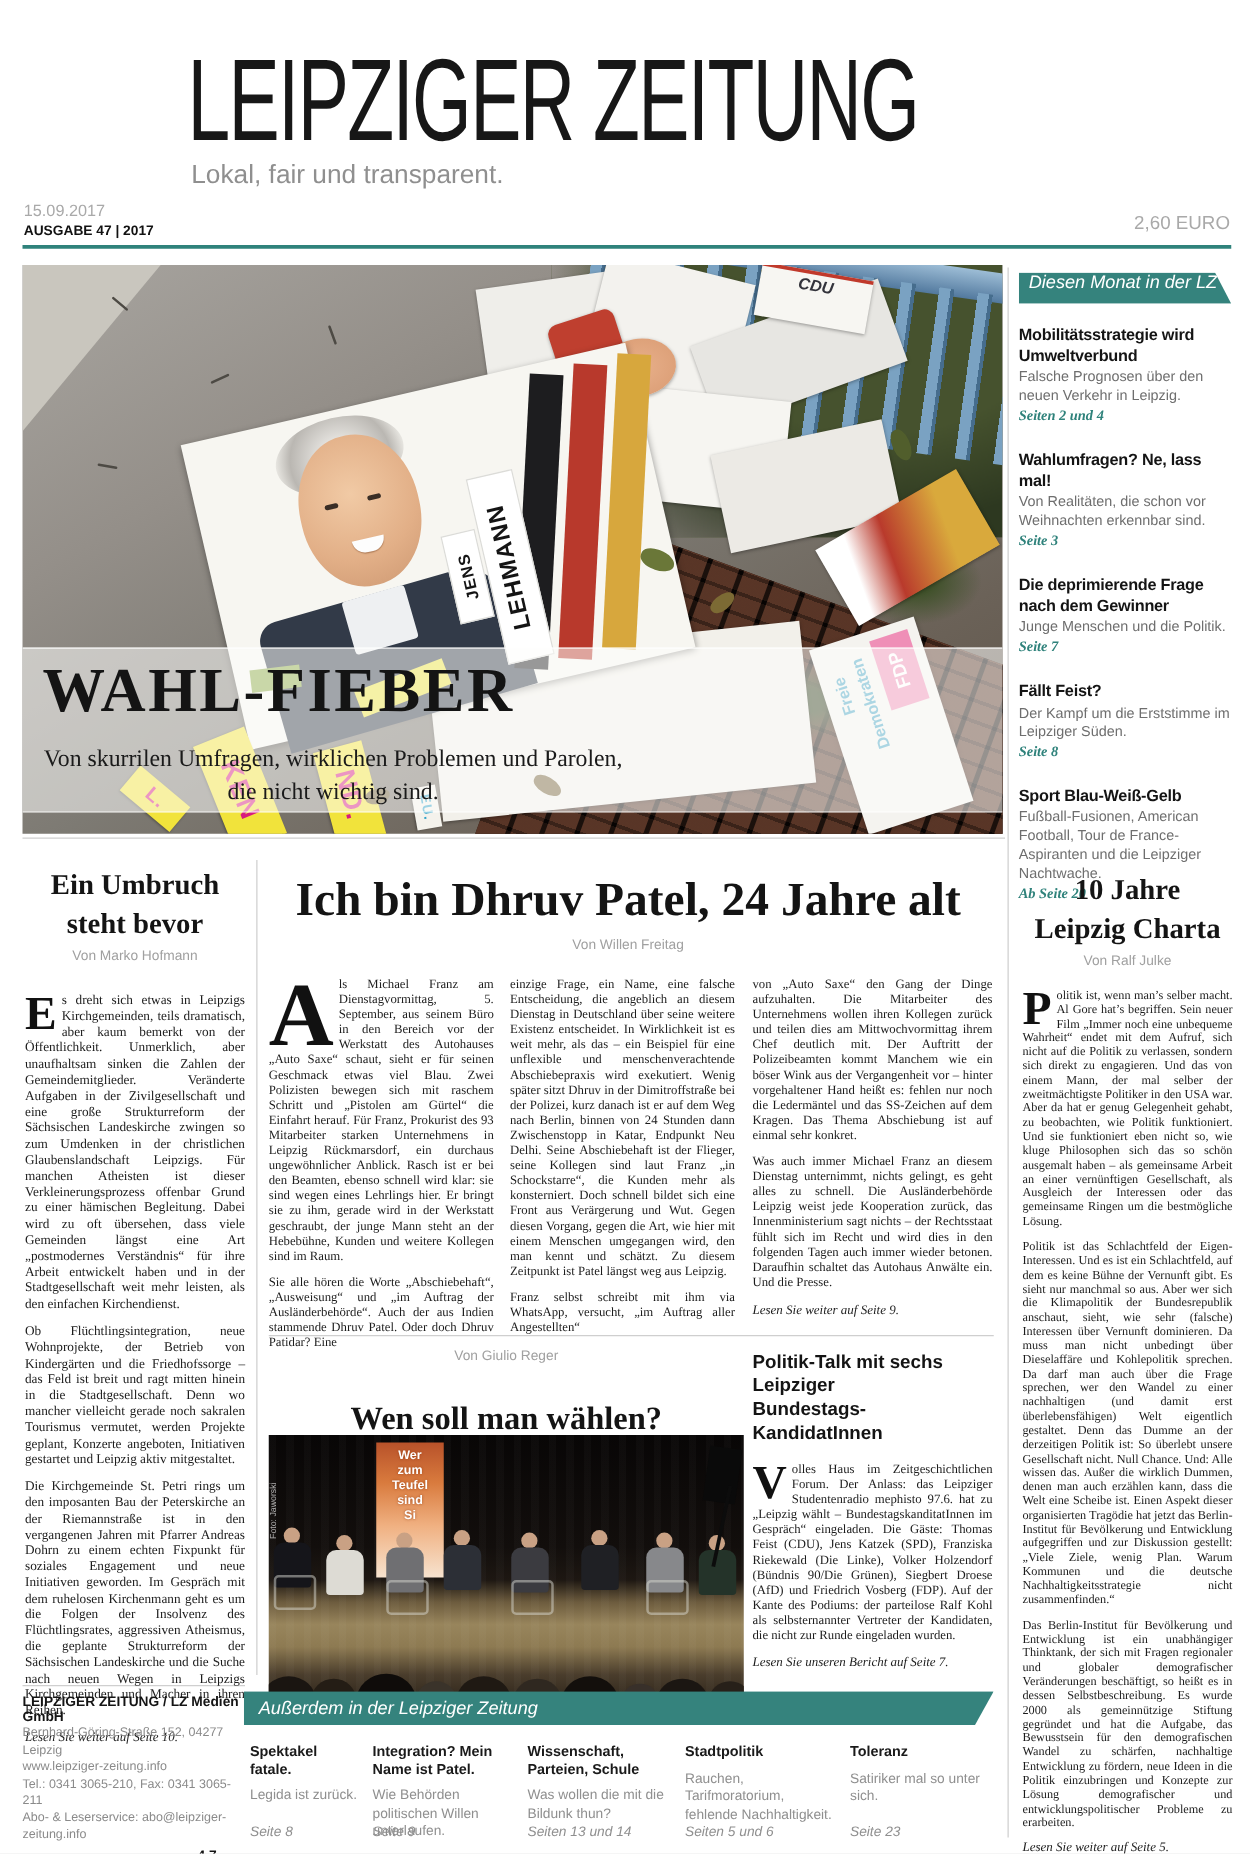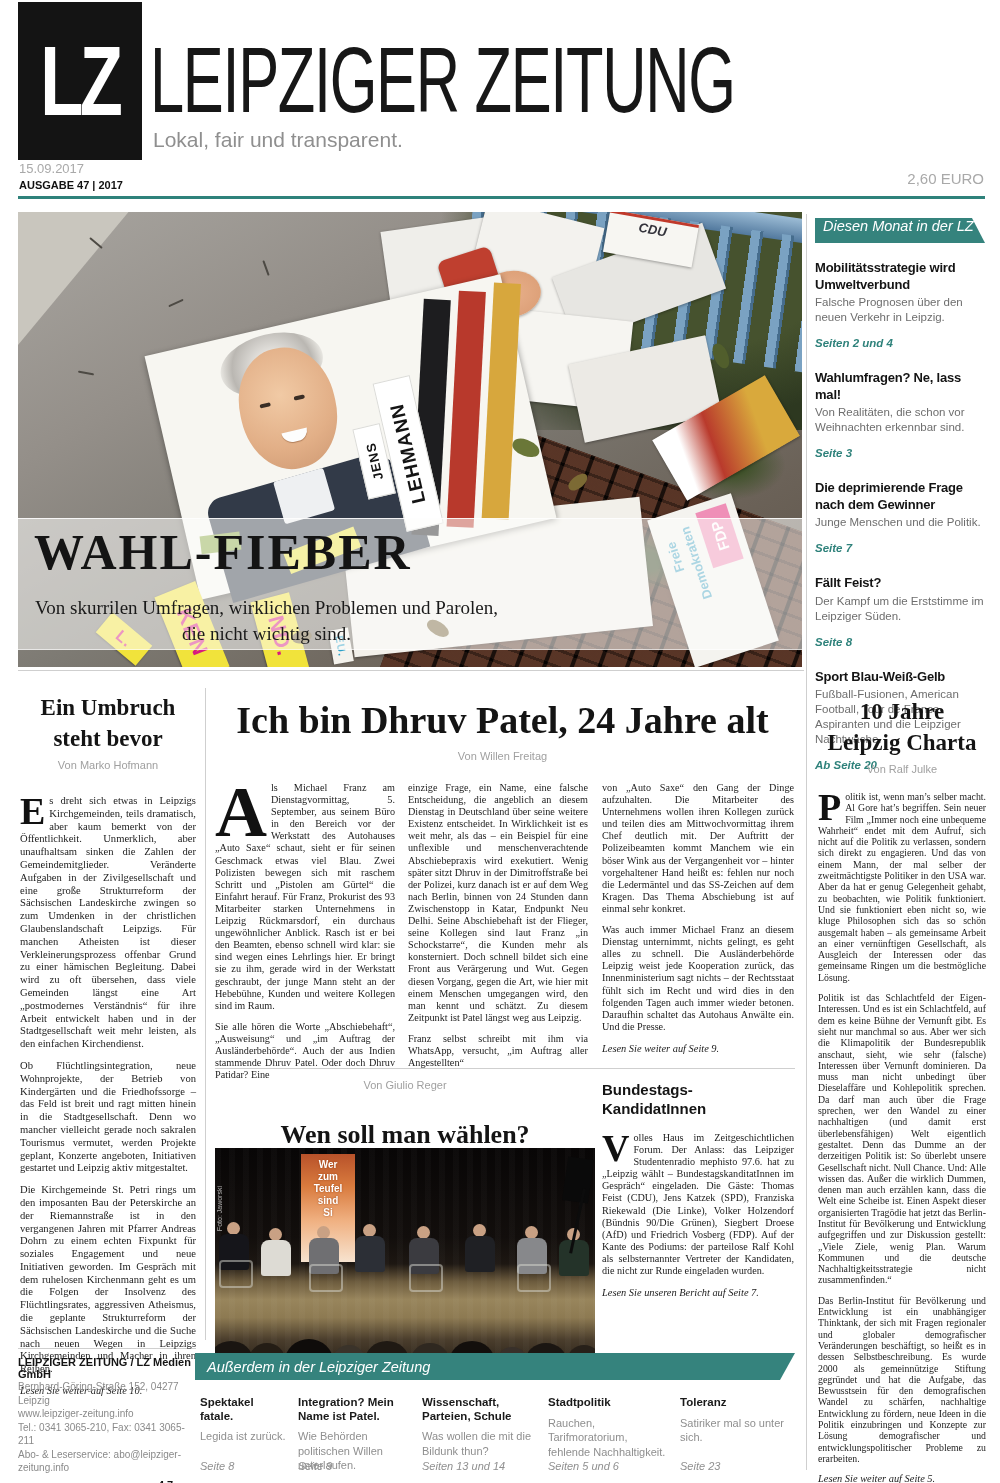--- a/index.html
+++ b/index.html
@@ -77,21 +77,21 @@
   .readmore{font-style:italic;font-size:10.4px;font-family:"Liberation Serif",serif;color:#1c1c1c;}
 
   
   .side-banner{left:815px;top:218px;width:170px;height:25px;background:#35837d;
      clip-path:polygon(0 0,calc(100% - 13px) 0,100% 100%,0 100%);display:flex;align-items:flex-start;}
   .side-banner span{color:#fff;font-style:italic;font-size:14.5px;padding-left:8px;}
   .teasers{left:815px;top:260px;width:172px;}
   .teaser{margin-bottom:21px;}
   .teaser .tt{font-weight:bold;font-size:13px;line-height:16.5px;color:#141414;letter-spacing:-0.2px;}
   .teaser .tx{font-size:11.5px;line-height:15px;color:#6e6e6e;margin-top:2px;}
-  .teaser .tp{font-size:11.5px;font-weight:bold;font-style:italic;color:#2f827b;margin-top:12px;}
+  .teaser .tp{font-size:11.5px;font-weight:bold;font-style:italic;color:#2f827b;margin-top:2px;font-family:Liberation Serif, serif;}
 
   
   .panel{left:215px;top:1148px;width:380px;height:223px;overflow:hidden;
      background:linear-gradient(180deg,#080606 0%,#120e0c 40%,#1d1712 52%,#6d5c3e 60%,#98855c 68%,#8d7a52 76%,#4a3d2c 86%,#221b14 100%);}
   .panel .texture{position:absolute;inset:0;background:repeating-linear-gradient(90deg,rgba(255,255,255,.025) 0 6px,transparent 6px 14px);}
   .pbanner{position:absolute;left:86px;top:6px;width:54px;height:108px;
      background:linear-gradient(180deg,#b8522a 0%,#d97b3e 30%,#f0b182 62%,#f7e3cf 100%);
      text-align:center;padding-top:5px;box-sizing:border-box;}
   .pbanner div{color:#fff;font-weight:bold;font-size:10px;line-height:12px;text-shadow:0 0 2px rgba(150,60,15,.9);}
   .person{position:absolute;width:34px;}
@@ -119,23 +119,20 @@
   .bcol{position:absolute;top:1396px;height:76px;}
   .bcol .bt{font-weight:bold;font-size:11.5px;line-height:13.5px;color:#1a1a1a;}
   .bcol .bx{font-size:11px;line-height:14.5px;color:#8f8f8f;margin-top:6px;}
   .bcol .bp{position:absolute;bottom:0;left:0;font-size:11px;font-style:italic;color:#8f8f8f;}
 </style>
 </head>
 <body>
 
 <div class="page">
 
-  <div class="abs logo">
-    <span>LZ</span>
-  </div>
   <div class="abs masthead">
     <span class="squeeze">LEIPZIGER ZEITUNG</span>
   </div>
   <div class="abs tagline">Lokal, fair und transparent.</div>
   <div class="abs hdate">15.09.2017</div>
   <div class="abs hedition">AUSGABE 47 | 2017</div>
   <div class="abs hprice">2,60 EURO</div>
   <div class="abs teal-rule"></div>
 
   <div class="abs hero">
@@ -356,20 +353,21 @@
     <div class="crowd" style="left:196px;bottom:-6px;width:38px;height:34px;background:#2f2820;"></div>
     <div class="crowd" style="left:234px;bottom:-12px;width:46px;height:42px;background:#130f0c;"></div>
     <div class="crowd" style="left:282px;bottom:-4px;width:30px;height:28px;background:#38302a;"></div>
     <div class="crowd" style="left:310px;bottom:-10px;width:42px;height:38px;background:#1b1612;"></div>
     <div class="crowd" style="left:352px;bottom:-6px;width:34px;height:32px;background:#272019;"></div>
     <div class="pcredit">Foto: Jaworski</div>
   </div>
 
   <div class="abs" style="left:602px;top:1080px;width:192px;">
     <div class="ptalk-title">
+      <div>Politik-Talk mit sechs Leipziger</div>
       <div>Bundestags-KandidatInnen</div>
     </div>
     <div class="bodytxt" style="margin-top:14px;">
       <p><span class="dropcap dc3">V</span><span>olles Haus im Zeitgeschichtlichen Forum. Der Anlass: das Leipziger Studentenradio mephisto 97.6. hat zu „Leipzig wählt – BundestagskanditatInnen im Gespräch“ eingeladen. Die Gäste: Thomas Feist (CDU), Jens Katzek (SPD), Franziska Riekewald (Die Linke), Volker Holzendorf (Bündnis 90/Die Grünen), Siegbert Droese (AfD) und Friedrich Vosberg (FDP). Auf der Kante des Podiums: der parteilose Ralf Kohl als selbsternannter Vertreter der Kandidaten, die nicht zur Runde eingeladen wurden.</span></p>
       <div class="readmore" style="margin-top:10px;">Lesen Sie unseren Bericht auf Seite 7.</div>
     </div>
   </div>
 
   <div class="abs" style="left:818px;top:696px;width:168px;">
     <div class="a-title" style="font-size:23px;line-height:31px;">

